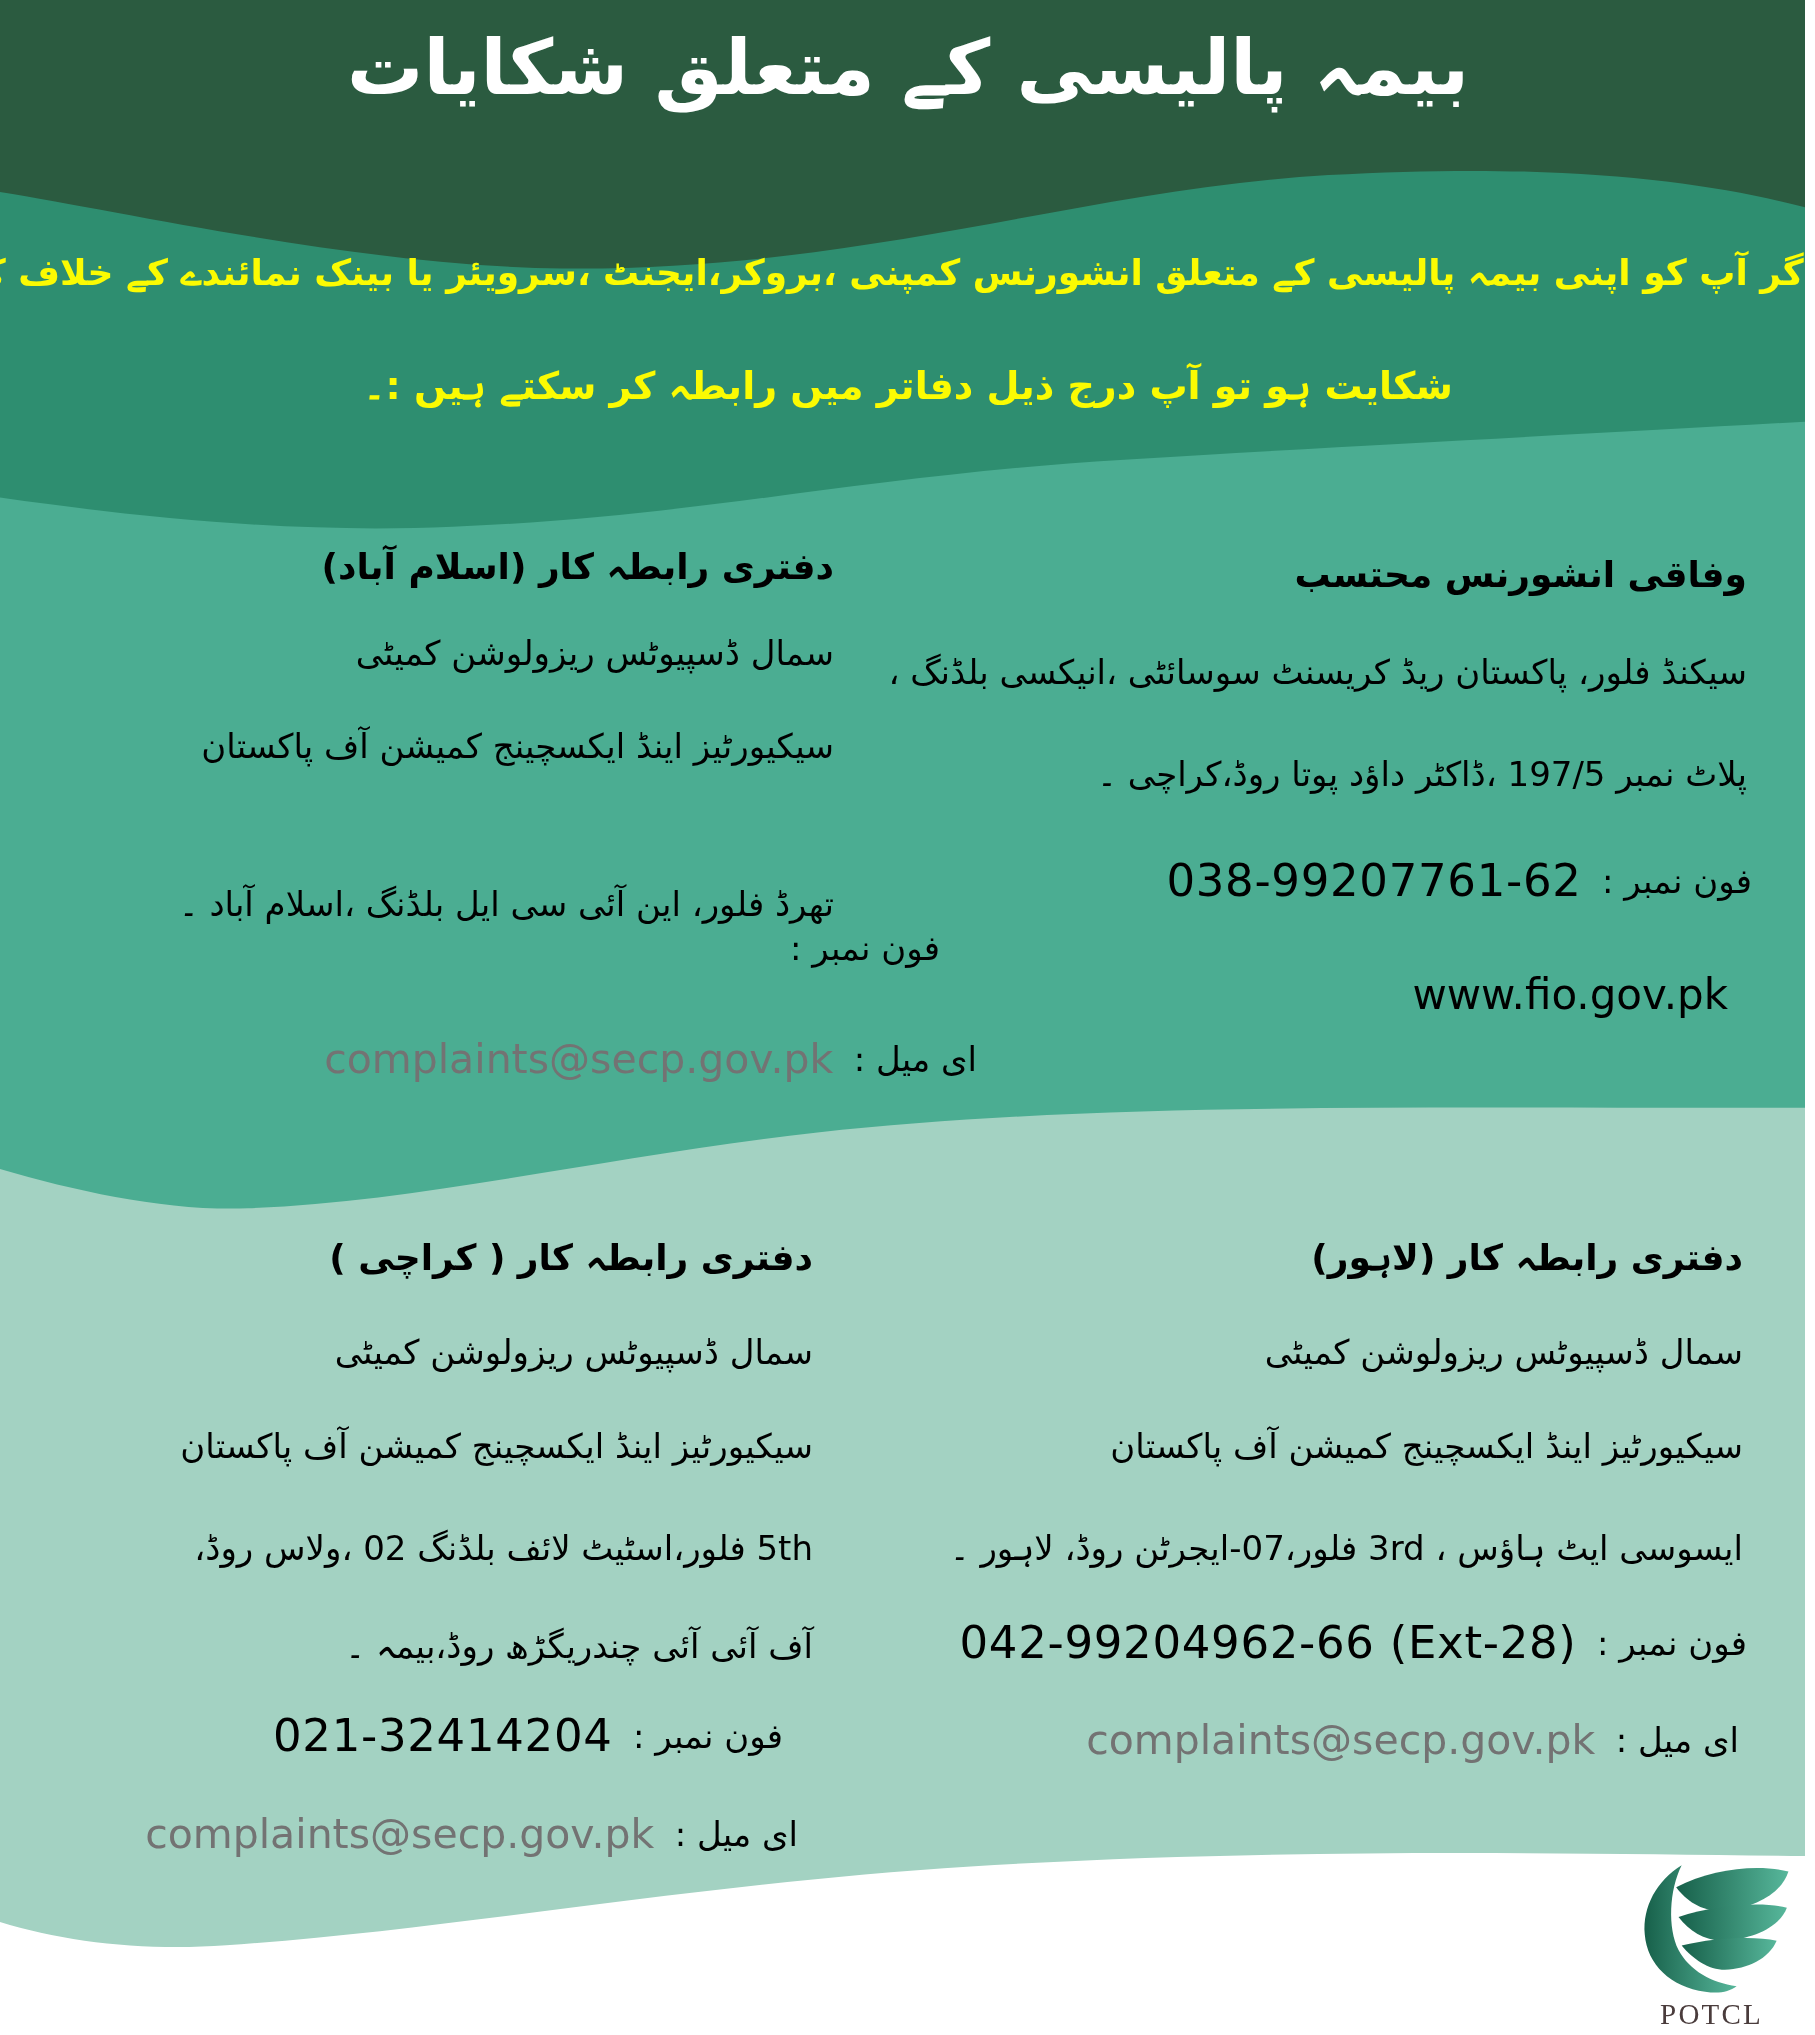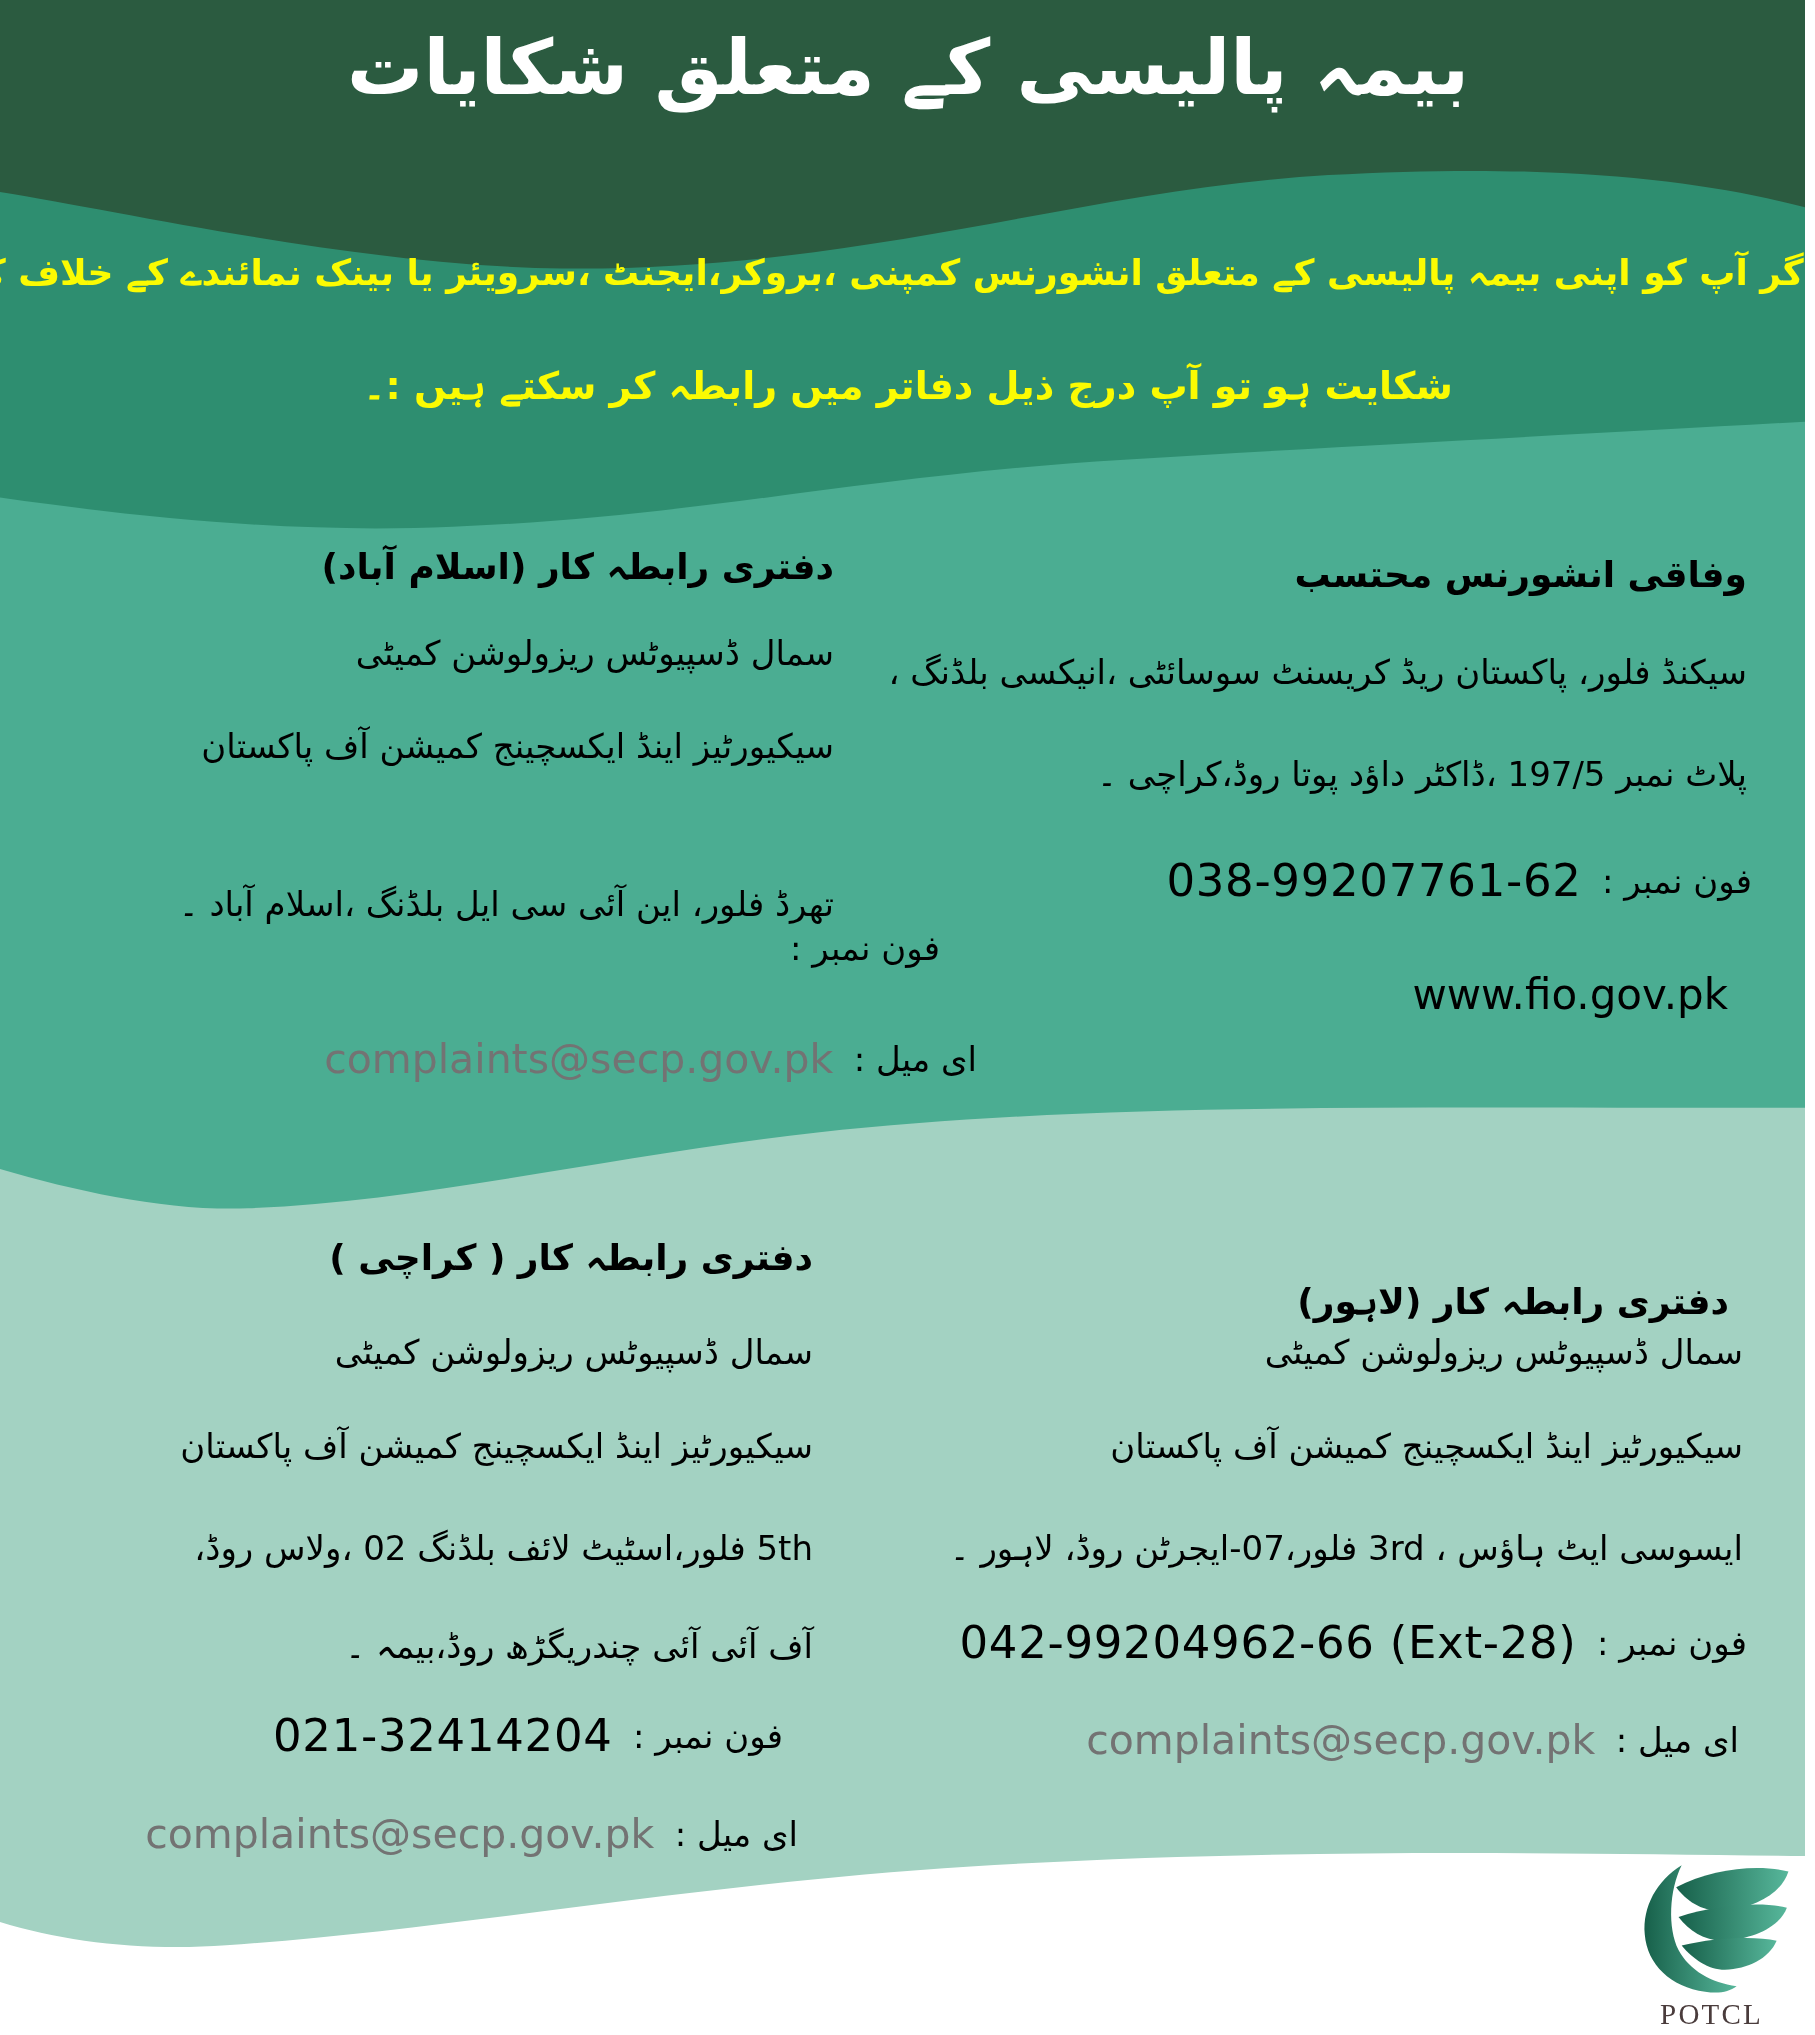--- a/index.html
+++ b/index.html
@@ -90,21 +90,21 @@
   <div class="txt urdu" dir="rtl" style="top:722px;right:971px;">سیکیورٹیز اینڈ ایکسچینج کمیشن آف پاکستان</div>
   <div class="txt urdu" dir="rtl" style="top:836px;right:971px;margin-top:44px;">تھرڈ فلور، این آئی سی ایل بلڈنگ ،اسلام آباد ۔</div>
   <div class="mixed" style="top:928px;right:865px;">
     <span class="lbl" dir="rtl">فون نمبر :</span>
   </div>
   <div class="mixed" style="top:1035px;right:828px;">
     <span class="email-val" dir="ltr">complaints@secp.gov.pk</span>
     <span class="lbl" dir="rtl">ای میل :</span>
   </div>
 
-  <div class="txt urdu blk-title" dir="rtl" style="top:1232px;right:76px;margin-top:44px;">دفتری رابطہ کار (لاہور)</div>
+  <div class="txt urdu blk-title" dir="rtl" style="top:1232px;right:62px;">دفتری رابطہ کار (لاہور)</div>
   <div class="txt urdu" dir="rtl" style="top:1328px;right:62px;">سمال ڈسپیوٹس ریزولوشن کمیٹی</div>
   <div class="txt urdu" dir="rtl" style="top:1422px;right:62px;">سیکیورٹیز اینڈ ایکسچینج کمیشن آف پاکستان</div>
   <div class="txt urdu" dir="rtl" style="top:1524px;right:62px;">ایسوسی ایٹ ہاؤس ، 3rd فلور،07-ایجرٹن روڈ، لاہور ۔</div>
   <div class="mixed" style="top:1616px;right:58px;">
     <span class="num" dir="ltr">042-99204962-66  (Ext-28)</span>
     <span class="lbl" dir="rtl">فون نمبر :</span>
   </div>
   <div class="mixed" style="top:1716px;right:66px;">
     <span class="email-val" dir="ltr">complaints@secp.gov.pk</span>
     <span class="lbl" dir="rtl">ای میل :</span>

